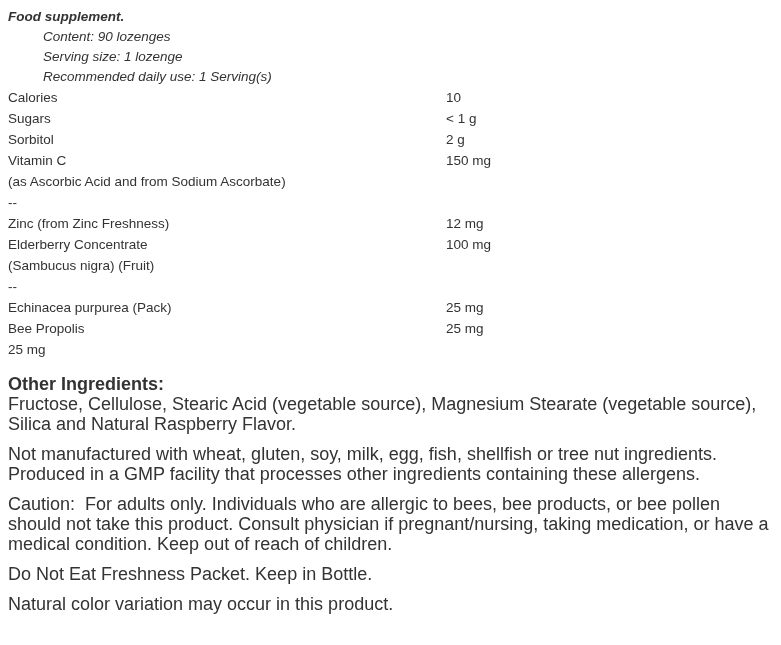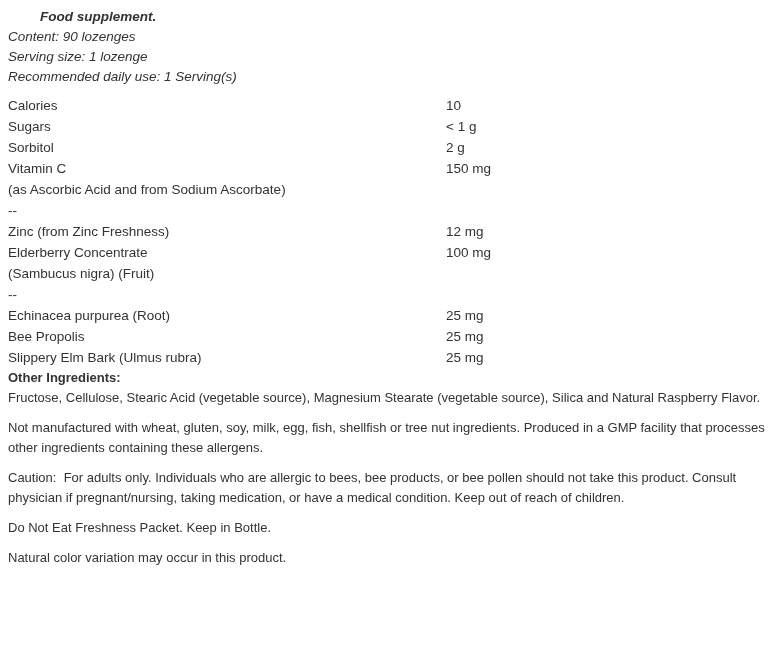--- a/index.html
+++ b/index.html
@@ -7,39 +7,39 @@
     width: 781px; height: 645px;
     font-family: "Liberation Sans", sans-serif;
     color: #333333;
     overflow: hidden;
   }
   .page { padding: 7px 8px 0 8px; }
 
   
   .hdr-title {
     font-style: italic; font-weight: bold;
-    font-size: 13.5px; line-height: 20px; margin-left: 32px;
+    font-size: 13.5px; line-height: 20px;
   }
   .hdr-line {
     font-style: italic;
-    font-size: 13.5px; line-height: 20px;
+    font-size: 13.5px; line-height: 20px; margin-left: 35px;
   }
 
   
-  .ntable { margin-top: 8px; }
+  .ntable { }
   .nrow {
     display: flex;
     height: 21px; line-height: 21px;
     font-size: 13.5px;
   }
   .nlbl { width: 438px; flex: none; white-space: nowrap; }
   .nval { flex: 1; white-space: nowrap; }
 
   
-  .bottom { margin-top: 0; font-size: 13px; line-height: 20px; }
+  .bottom { margin-top: 14px; font-size: 18px; line-height: 20px; }
   .oi-head { font-weight: bold; }
   .para { margin: 0; white-space: pre-wrap; }
   .para + .para, .notice { margin-top: 10px; }
 </style>
 </head>
 <body>
 
 <div class="page">
 
   <div>
@@ -84,29 +84,28 @@
     </div>
     <div class="nrow">
       <span class="nlbl">(Sambucus nigra) (Fruit)</span>
       <span class="nval"></span>
     </div>
     <div class="nrow">
       <span class="nlbl">--</span>
       <span class="nval"></span>
     </div>
     <div class="nrow">
-      <span class="nlbl">Echinacea purpurea (Root)</span>
+      <span class="nlbl">Echinacea purpurea (Pack)</span>
       <span class="nval">25 mg</span>
     </div>
     <div class="nrow">
       <span class="nlbl">Bee Propolis</span>
       <span class="nval">25 mg</span>
     </div>
     <div class="nrow">
-      <span class="nlbl">Slippery Elm Bark (Ulmus rubra)</span>
       <span class="nval">25 mg</span>
     </div>
   </div>
 
   <div class="bottom">
     <div class="oi-head">Other Ingredients:</div>
     <p class="para">Fructose, Cellulose, Stearic Acid (vegetable source), Magnesium Stearate (vegetable source), Silica and Natural Raspberry Flavor.</p>
     <p class="para notice">Not manufactured with wheat, gluten, soy, milk, egg, fish, shellfish or tree nut ingredients. Produced in a GMP facility that processes other ingredients containing these allergens.</p>
     <p class="para notice">Caution:  For adults only. Individuals who are allergic to bees, bee products, or bee pollen should not take this product. Consult physician if pregnant/nursing, taking medication, or have a medical condition. Keep out of reach of children.</p>
     <p class="para notice">Do Not Eat Freshness Packet. Keep in Bottle.</p>

